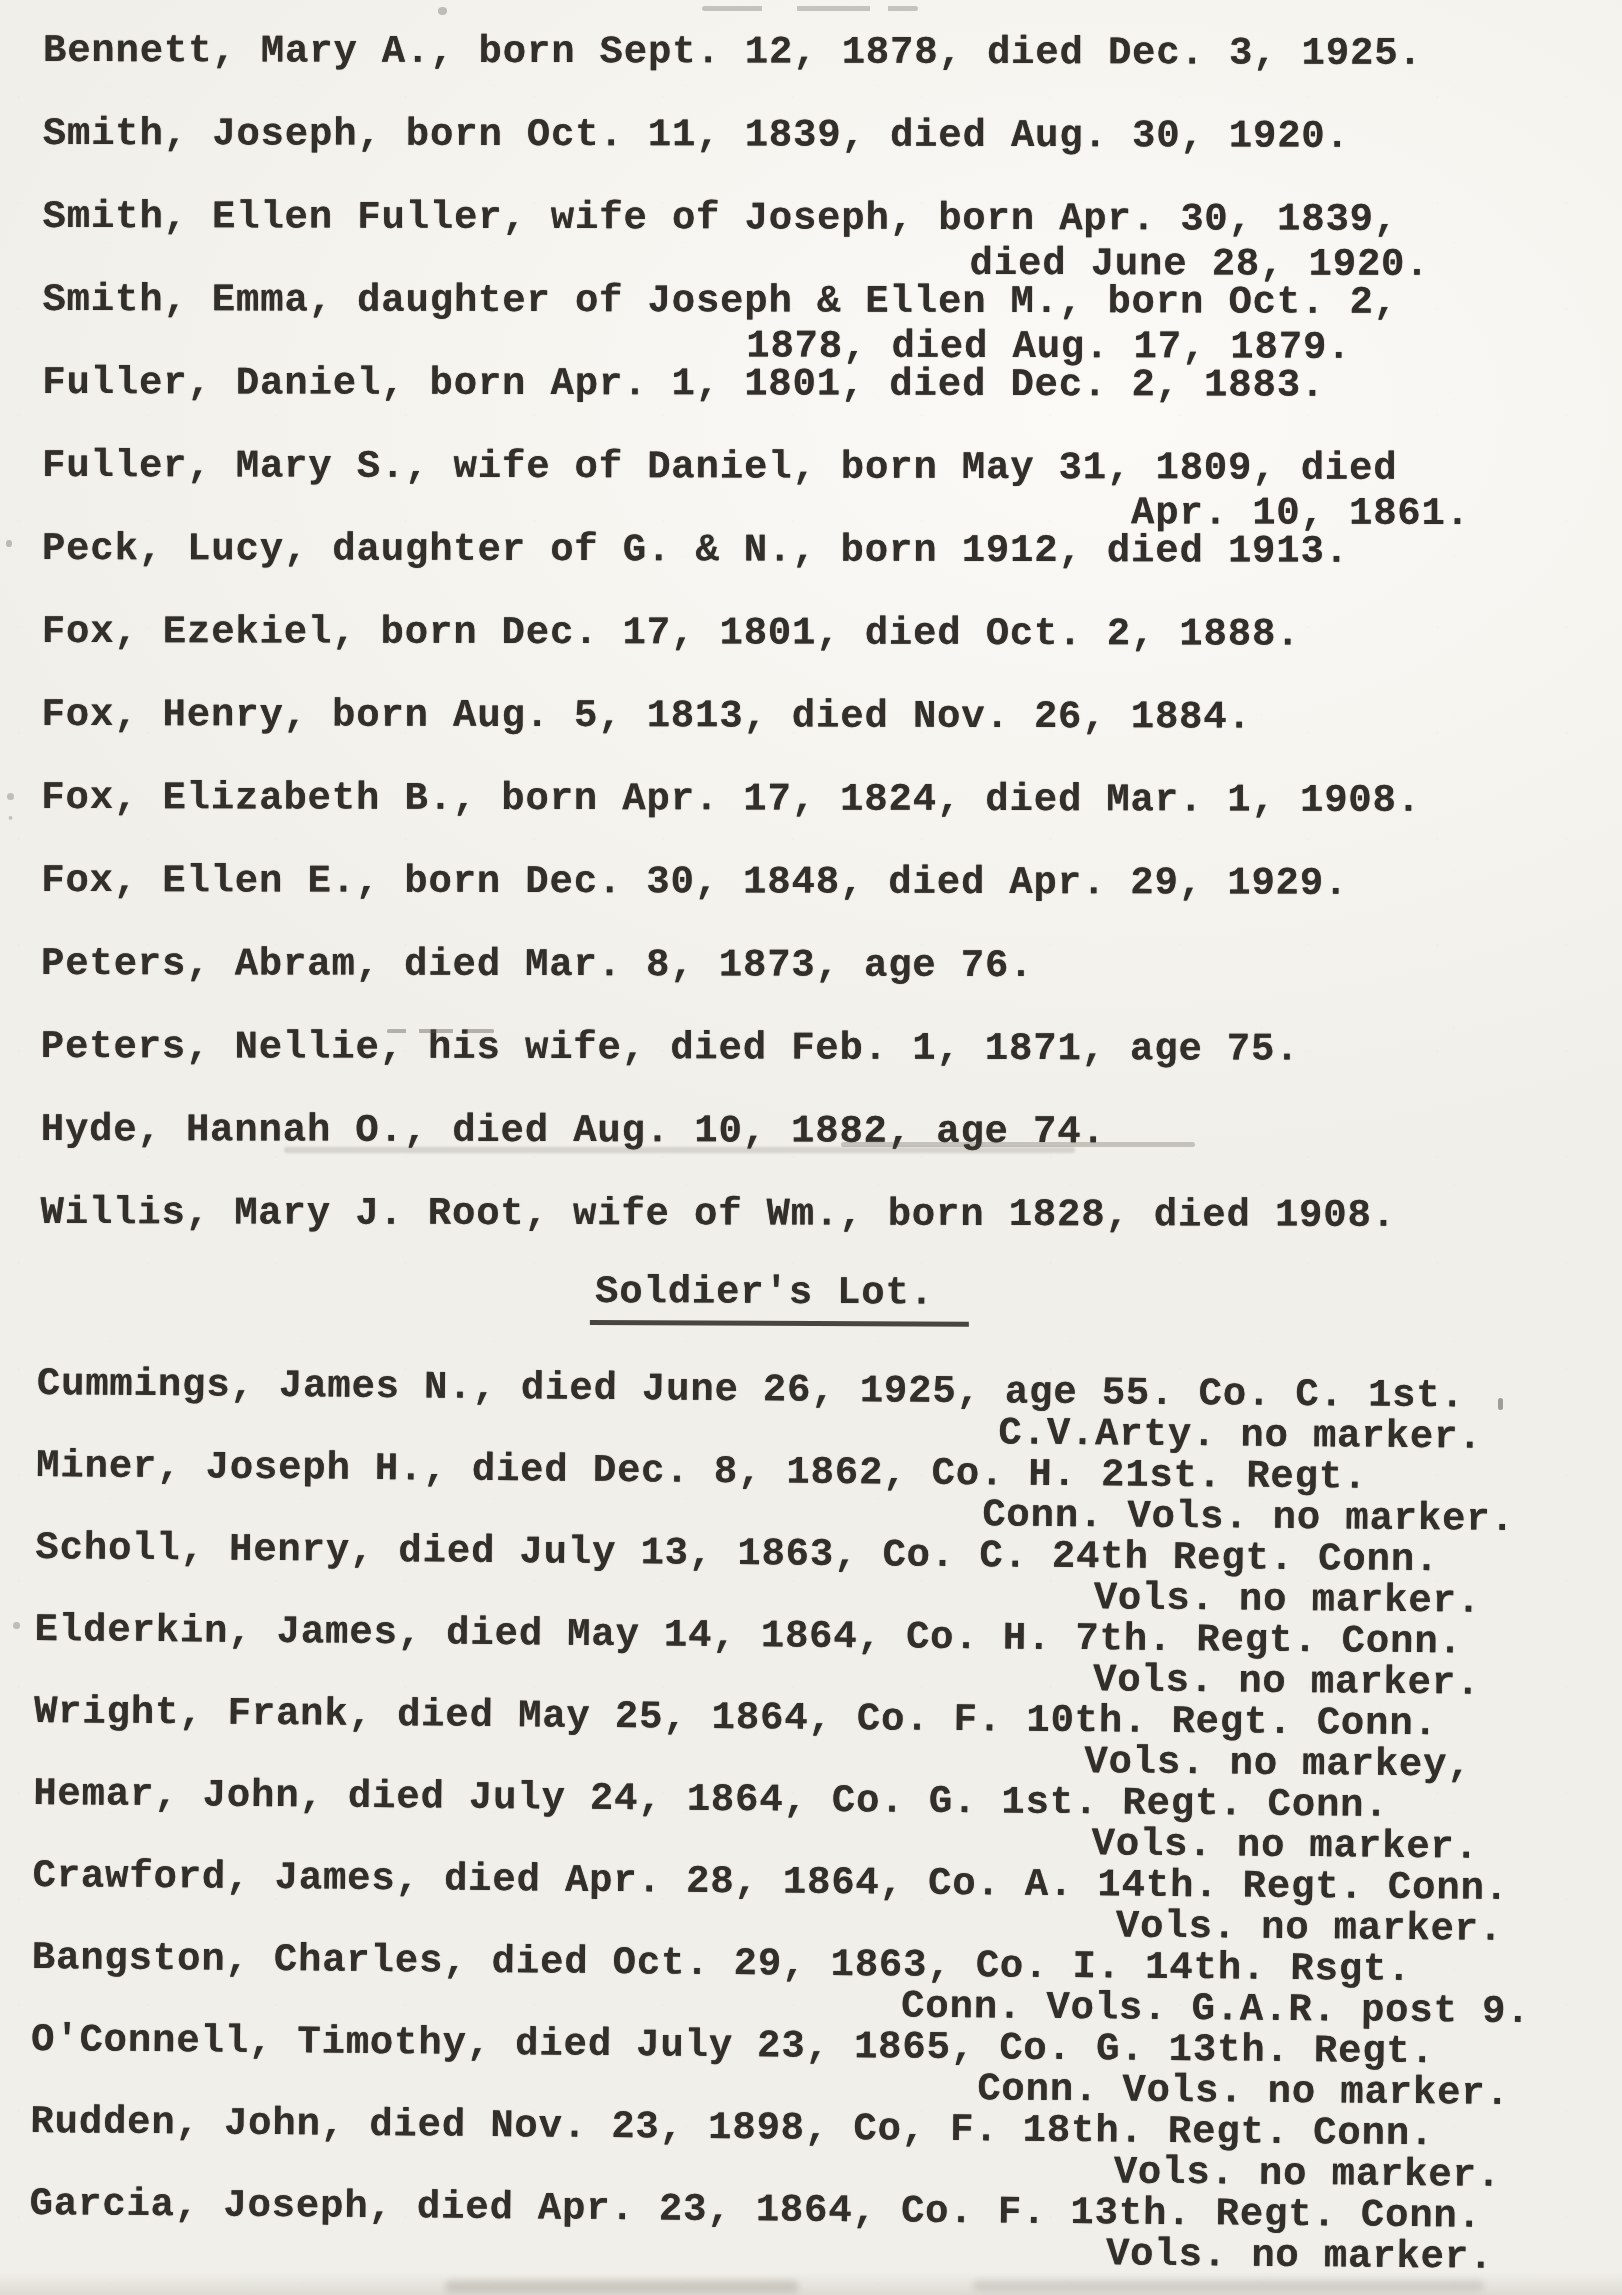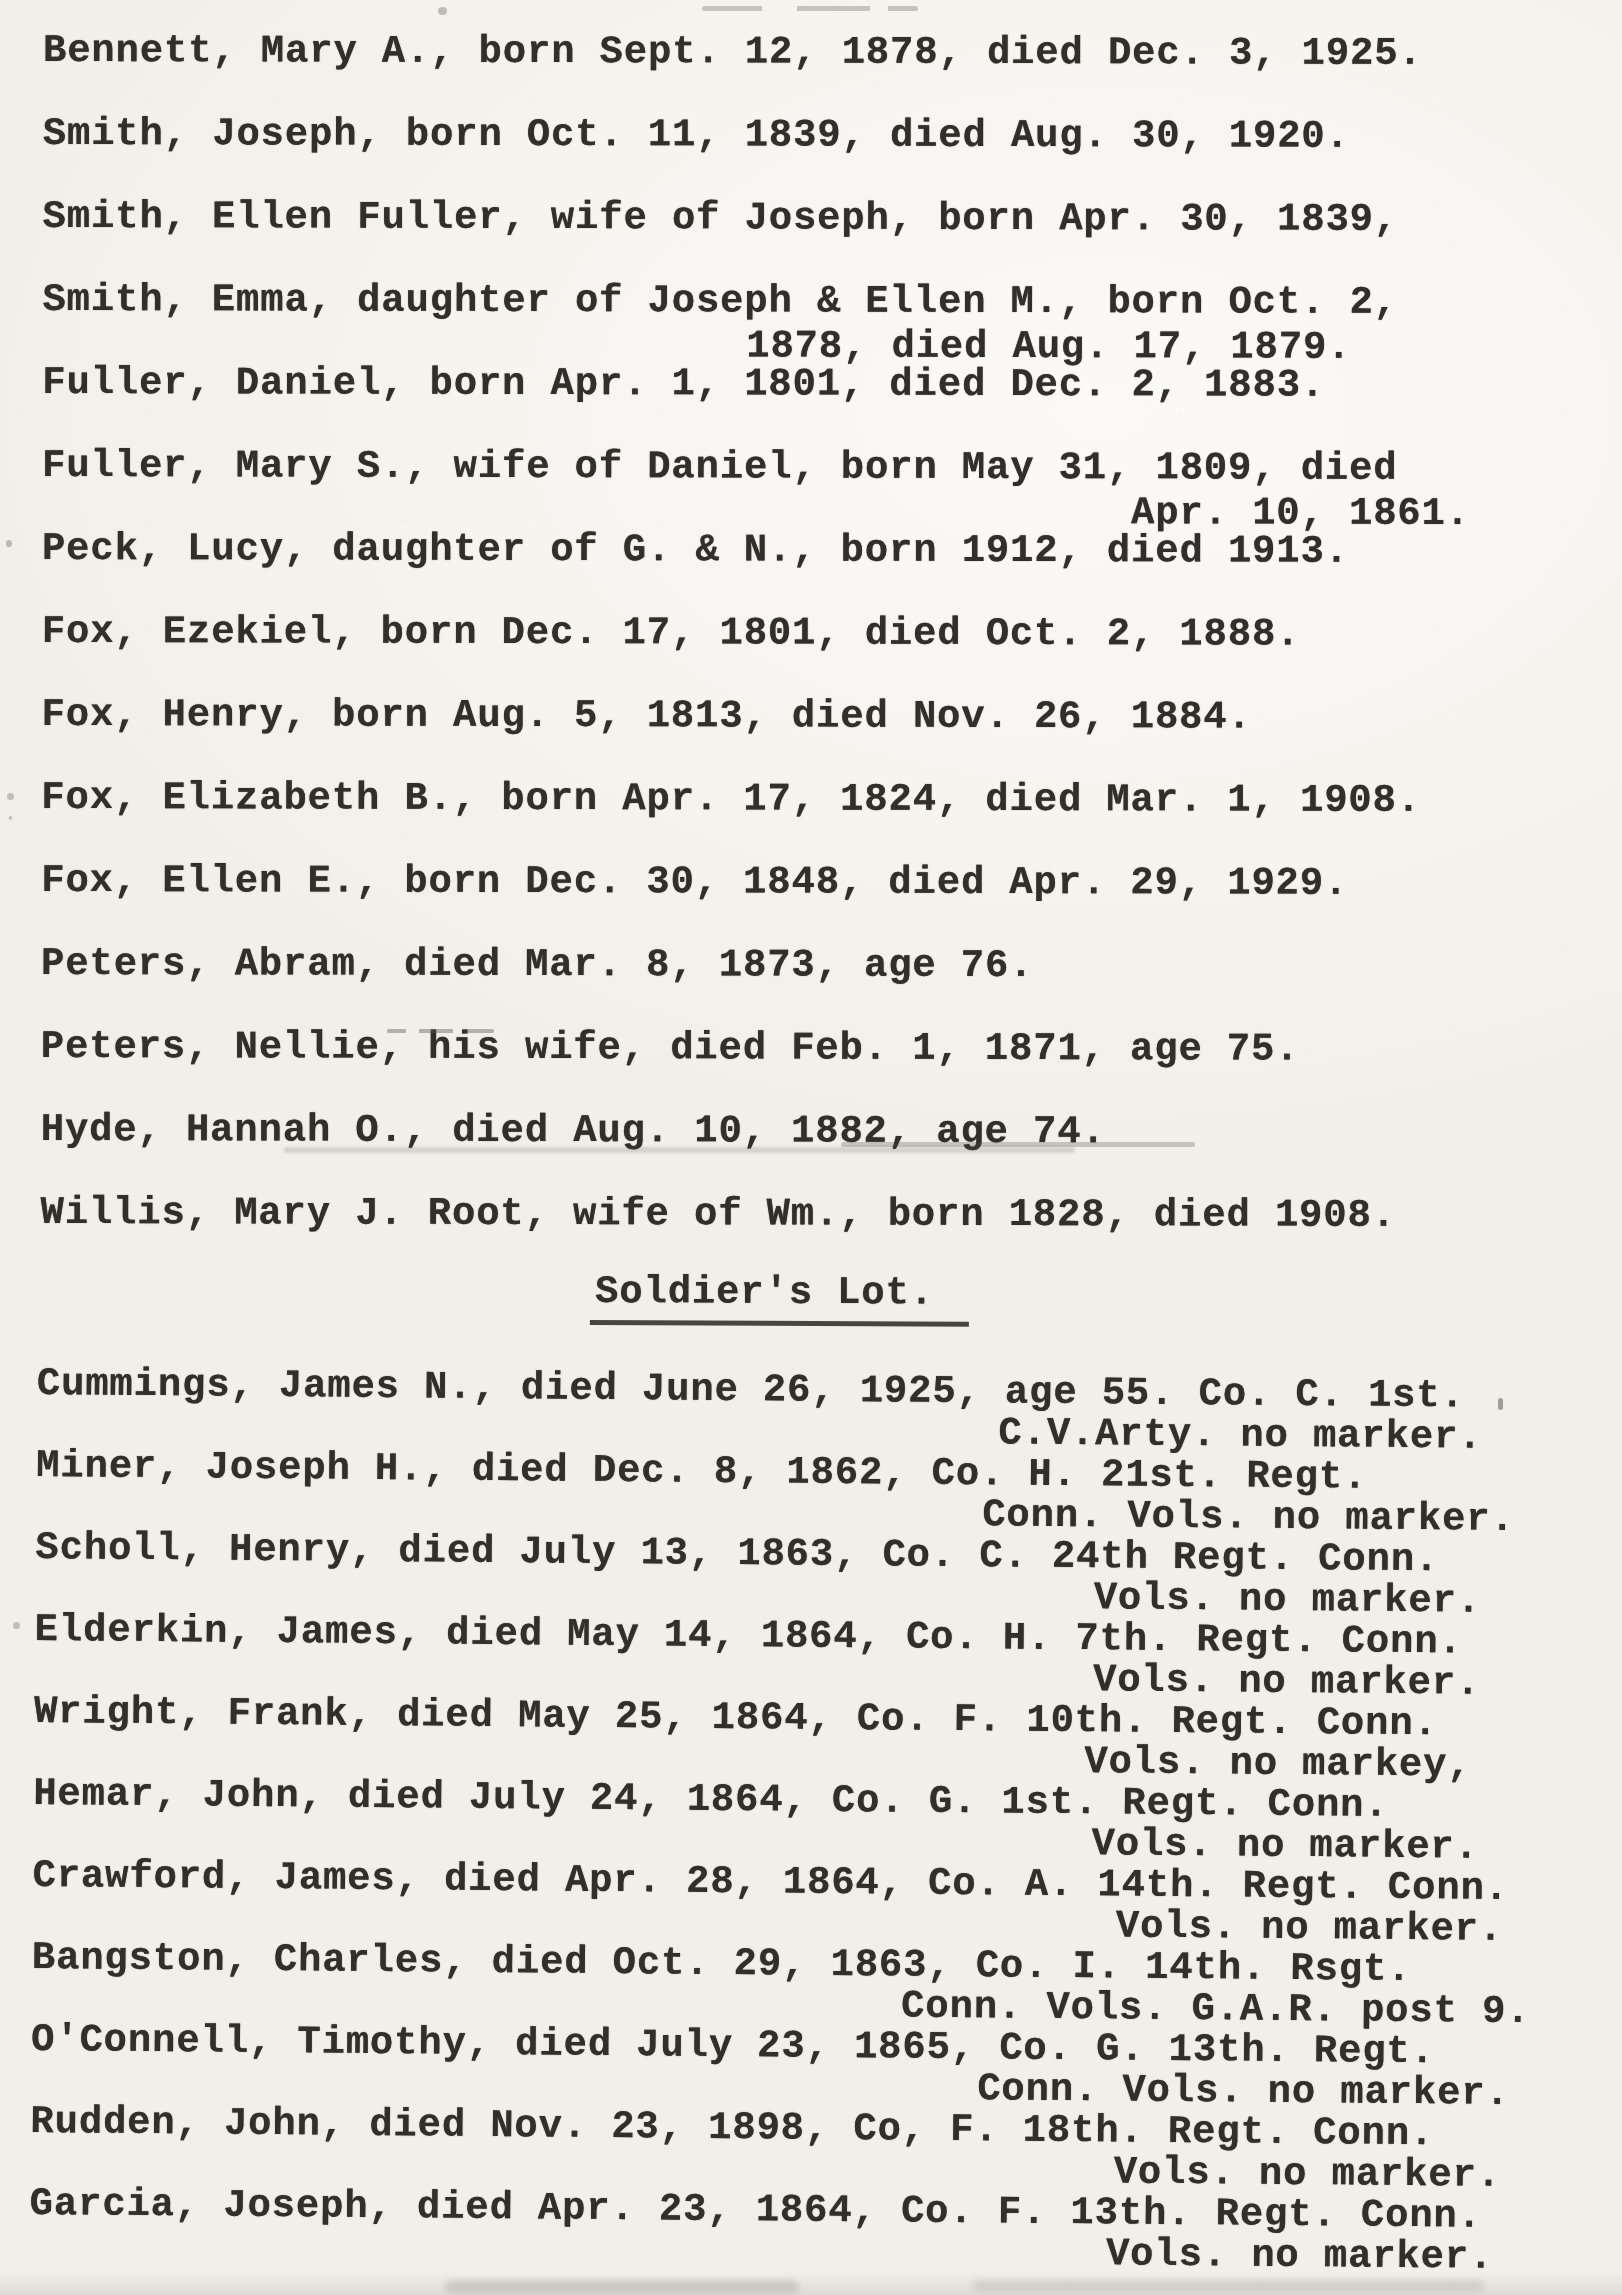--- a/index.html
+++ b/index.html
@@ -72,20 +72,21 @@
 
   </div>
 
   <div class="entry">
     <div class="line main">Smith, Joseph, born Oct. 11, 1839, died Aug. 30, 1920.</div>
 
   </div>
 
   <div class="entry">
     <div class="line main">Smith, Ellen Fuller, wife of Joseph, born Apr. 30, 1839,</div>
+    <div class="line cont" style="right: 193px;">died June 28, 1920.</div>
   </div>
 
   <div class="entry">
     <div class="line main">Smith, Emma, daughter of Joseph &amp; Ellen M., born Oct. 2,</div>
     <div class="line cont" style="right: 271px;">1878, died Aug. 17, 1879.</div>
   </div>
 
   <div class="entry">
     <div class="line main">Fuller, Daniel, born Apr. 1, 1801, died Dec. 2, 1883.</div>
 

